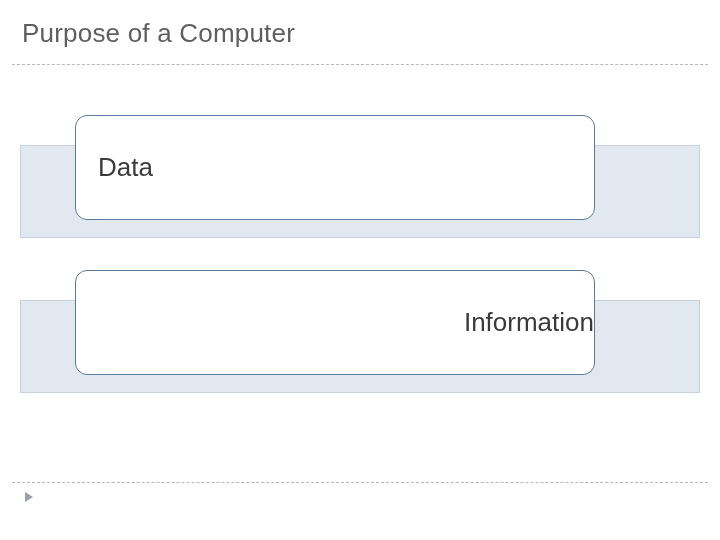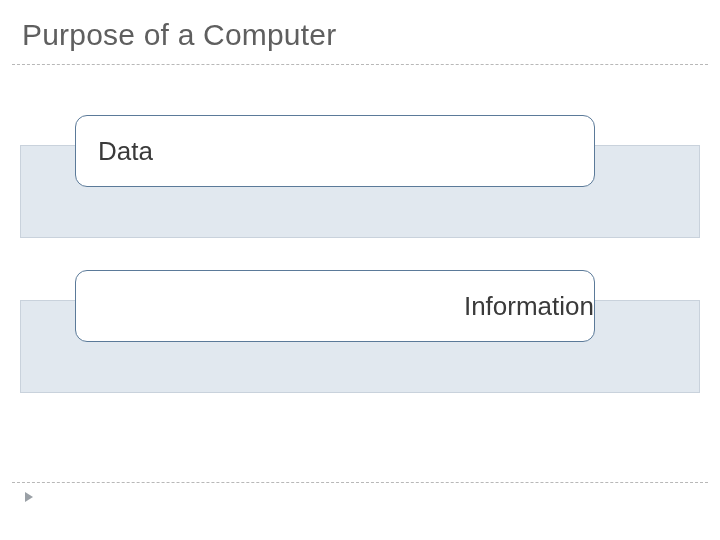--- a/index.html
+++ b/index.html
@@ -13,21 +13,21 @@
   }
   .slide {
     position: relative;
     width: 720px;
     height: 540px;
   }
   .title {
     position: absolute;
     left: 22px;
     top: 18px;
-    font-size: 30px;
+    font-size: 26px;
     color: #5f5f5f;
     letter-spacing: 0.2px;
   }
   .title-divider {
     position: absolute;
     left: 12px;
     top: 64px;
     width: 696px;
     border-top: 1px dashed #b8b8b8;
   }
@@ -56,21 +56,21 @@
     background: #e1e8ef;
     border: 1px solid #c9d2dc;
     box-sizing: border-box;
   }
   .band-1 { top: 145px; }
   .band-2 { top: 300px; }
   .card {
     position: absolute;
     left: 75px;
     width: 520px;
-    height: 72px;
+    height: 105px;
     background: #ffffff;
     border: 1.5px solid #5b7a99;
     border-radius: 12px;
     box-sizing: border-box;
     display: flex;
     align-items: center;
     padding-left: 22px;
   }
   .card-1 { top: 115px; }
   .card-2 { top: 270px; justify-content: flex-end; }

